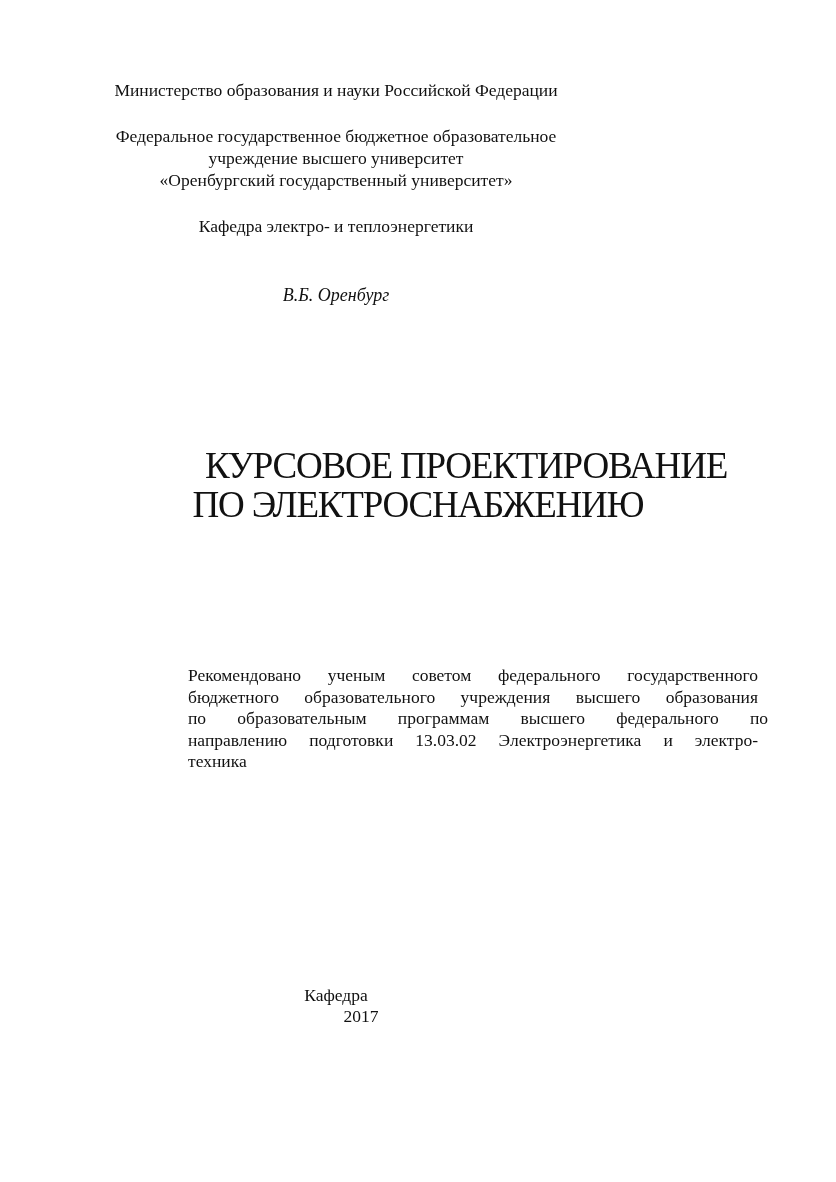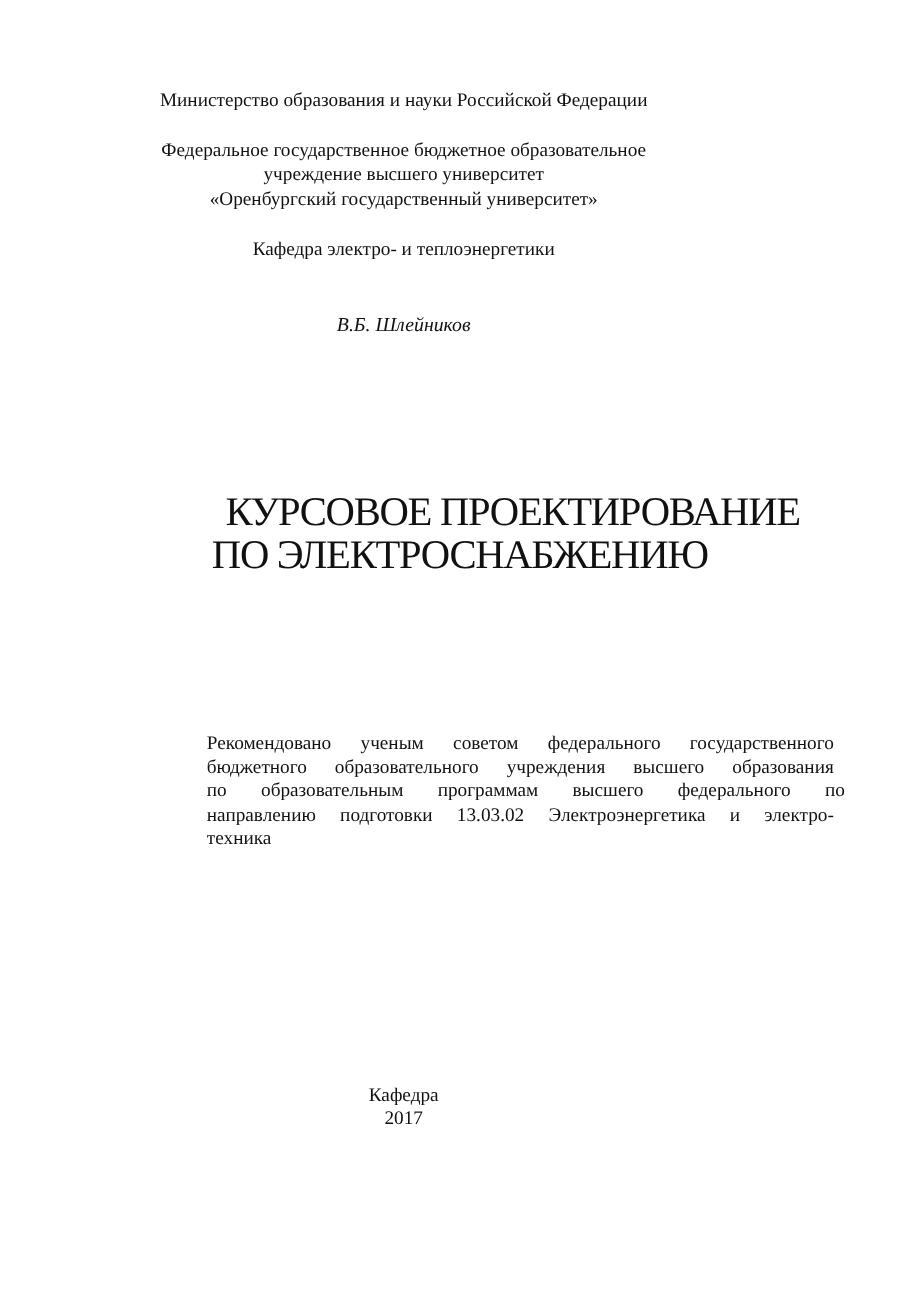--- a/index.html
+++ b/index.html
@@ -16,21 +16,20 @@
       color: #111111;
     }
     .center-line {
       position: absolute;
       left: 0;
       width: 672px;
       text-align: center;
       font-size: 17.5px;
       line-height: 22px;
       white-space: nowrap;
-      padding-left: 31px;
     }
     .author {
       font-style: italic;
       font-size: 18px;
     }
     .title-line {
       position: absolute;
       left: 0;
       width: 836px;
       text-align: center;
@@ -64,29 +63,29 @@
 <div>
 
   <div class="center-line" style="top:79px;">Министерство образования и науки Российской Федерации</div>
 
   <div class="center-line" style="top:125px;">Федеральное государственное бюджетное образовательное</div>
   <div class="center-line" style="top:147px;">учреждение высшего университет</div>
   <div class="center-line" style="top:169px;">«Оренбургский государственный университет»</div>
 
   <div class="center-line" style="top:215px;">Кафедра электро- и теплоэнергетики</div>
 
-  <div class="center-line author" style="top:284px;">В.Б. Шлейников</div>
+  <div class="center-line author" style="top:284px;">В.Б. Оренбург</div>
 
   <div class="title-line" style="top:445px;margin-left:48px;">КУРСОВОЕ ПРОЕКТИРОВАНИЕ</div>
   <div class="title-line" style="top:484px;">ПО ЭЛЕКТРОСНАБЖЕНИЮ</div>
 
   <div class="rec" style="top:665px;">
     <span class="rec-line" style="display: block; word-spacing: 22.25px;">Рекомендовано ученым советом федерального государственного</span>
     <span class="rec-line" style="display: block; word-spacing: 21px;">бюджетного образовательного учреждения высшего образования</span>
     <span class="rec-line" style="display: block; word-spacing: 26.8px;">по образовательным программам высшего федерального по</span>
     <span class="rec-line" style="display: block; word-spacing: 17.6px;">направлению подготовки 13.03.02 Электроэнергетика и электро-</span>
     <span class="rec-line last">техника</span>
   </div>
 
   <div class="center-line" style="top:984px;">Кафедра</div>
-  <div class="center-line" style="top:1005px;">2017</div>
+  <div class="center-line" style="top:1005px;margin-left:25px;">2017</div>
 
 </div>
 
 </body></html>

